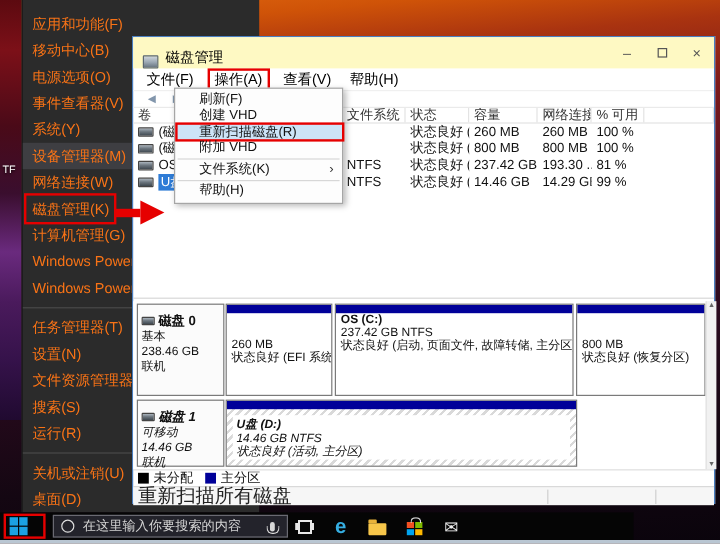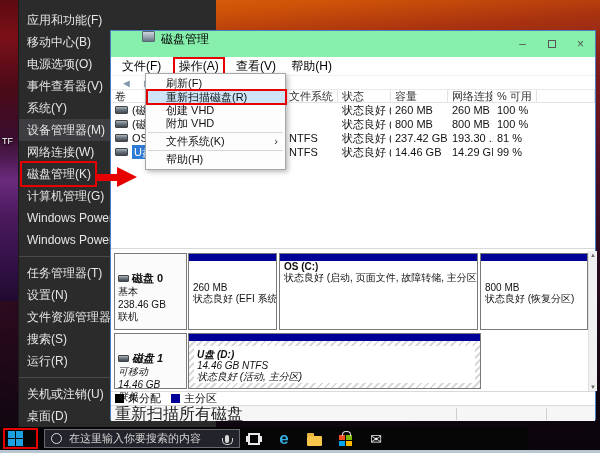--- a/index.html
+++ b/index.html
@@ -1,35 +1,35 @@
 <!DOCTYPE html>
 <html><head>
 <meta charset="utf-8">
 <style>
   * { margin:0; padding:0; box-sizing:border-box; }
   html,body { width:600px; height:453px; overflow:hidden; font-family:"Liberation Sans", sans-serif; }
   .screen { position:relative; width:600px; height:453px; overflow:hidden;
     background:linear-gradient(175deg,#e0670f 0%,#cf5308 6%,#a93310 13%,#7e1a1c 24%,#501024 42%,#2a0a1e 62%,#140712 82%,#0a040c 100%); }
 
   
-  .left-sliver { position:absolute; left:0; top:0; width:18px; height:301px;
+  .left-sliver { position:absolute; left:0; top:0; width:18px; height:350px;
     background:linear-gradient(180deg,#5c0a10 0%,#7c1018 12%,#4a0a18 30%,#3a0e2e 46%,#6a2a7e 60%,#4a1a5c 72%,#35124a 86%,#200a30 100%); }
   .tf-label { position:absolute; left:2px; top:136px; color:#fff; font-size:9px; text-shadow:0 1px 2px #000; }
 
   
   .winx-menu { position:absolute; left:18px; top:0; width:198px; height:427px; background:#2b2b2b;
     padding-top:9px; z-index:2; border-left:1px solid #1a1a1a; }
-  .winx-item { height:22px; line-height:22px; padding-left:8px; font-size:12px; color:#e5e5e5; white-space:nowrap; overflow:hidden; }
+  .winx-item { height:22px; line-height:22px; padding-left:8px; font-size:12px; color:#f97316; white-space:nowrap; overflow:hidden; }
   .winx-item.hovered { background:#3e3e42; }
   .winx-sep { height:1px; background:#4a4a4a; margin:5px 0; }
 
   
   .dm-window { position:absolute; left:110px; top:30px; width:486px; height:390px; background:#fff;
     border:1px solid #4a7fc1; z-index:3; font-size:11px; color:#111; }
-  .titlebar { height:26px; display:flex; align-items:flex-start; background:#86efac;padding-left:23px; }
+  .titlebar { height:26px; display:flex; align-items:flex-end; background:#fef9c3; }
   .win-icon { width:13px; height:11px; margin-left:8px; background:linear-gradient(180deg,#cfd6dd 0%,#9aa6b2 55%,#6a7682 100%); border:1px solid #5a6672; border-radius:1px; }
   .win-title { margin-left:6px; font-size:12px; color:#000; }
   .cap-btns { margin-left:auto; display:flex; height:100%; }
   .cap-btn { width:29px; height:100%; display:flex; align-items:center; justify-content:center; color:#555; font-size:12px; }
   .max-glyph { width:8px; height:8px; border:1px solid #555; display:inline-block; }
   .menubar { height:19px; line-height:19px; padding-left:5px; font-size:12px; color:#000; border-bottom:1px solid #f0f0f0; white-space:nowrap; }
   .menu-item { display:inline-block; padding:0 6px; }
   .menu-item.red-ring { border:2px solid #e60000; padding:0 4px; line-height:15px; margin:0 2px; }
   .toolbar { height:14px; display:flex; align-items:center; padding-left:10px; gap:10px; border-bottom:1px solid #eaeaea; }
   .nav-arrow { color:#8296ac; font-size:11px; line-height:12px; }
@@ -43,21 +43,21 @@
   .lv-row > div { padding-left:4px; overflow:hidden; white-space:nowrap; }
   .vol-cell { display:flex; align-items:center; gap:4px; }
   .drive-glyph { width:13px; height:8px; flex:0 0 13px; background:linear-gradient(180deg,#aab4bd 0%,#6d7780 45%,#3f4850 100%); border:1px solid #444; border-radius:1px; }
   .sel-text { background:#2f7cd6; color:#fff; padding:0 2px; }
 
   .pane-split { height:3px; border-top:1px solid #d8d8d8; }
 
   
   .graphpane { position:relative; height:140px; background:#fff; }
   .disk-block { position:absolute; left:3px; }
-  .disk-left { position:absolute; left:0; top:0; width:73px; border:1px solid #7a7a7a; background:#fbfbfb; padding:17px 3px 0 3px; }
+  .disk-left { position:absolute; left:0; top:0; width:73px; border:1px solid #7a7a7a; background:#fbfbfb; padding:6px 3px 0 3px; }
   .disk-name { font-weight:bold; font-size:11px; display:flex; align-items:center; gap:3px; }
   .disk-name .drive-glyph { width:11px; height:7px; flex:0 0 11px; }
   .disk-info { font-size:10px; line-height:12.5px; color:#111; }
   .part { position:absolute; top:0; border:1px solid #7a7a7a; background:#fff; overflow:hidden; }
   .part-bar { height:7px; background:#000099; }
   .part-body { font-size:10px; line-height:11px; padding:0 4px; white-space:nowrap; overflow:hidden; }
   .pt { font-weight:bold; }
   .hatch { background:repeating-linear-gradient(135deg,#ffffff 0 3px,#d9d9d9 3px 5px); }
   .hatch-inner { position:absolute; left:5px; right:5px; top:12px; bottom:5px; background:#fff; padding:3px 3px 0 3px; font-size:10px; line-height:11px; white-space:nowrap; overflow:hidden; }
   .vscroll { position:absolute; left:477px; top:0; width:9px; height:140px; background:#f1f1f1; border-left:1px solid #e0e0e0; }
@@ -241,20 +241,21 @@
           <div class="part-bar"></div>
           <div class="part-body" style="padding-top:21px;">
             <div>260 MB</div>
             <div>状态良好 (EFI 系统分区</div>
           </div>
         </div>
         <div class="part" style="left:165px; width:199px; height:77px;">
           <div class="part-bar"></div>
           <div class="part-body" style="">
             <div class="pt">OS  (C:)</div>
+            <div>237.42 GB NTFS</div>
             <div>状态良好 (启动, 页面文件, 故障转储, 主分区)</div>
           </div>
         </div>
         <div class="part" style="left:366px; width:108px; height:77px;">
           <div class="part-bar"></div>
           <div class="part-body" style="padding-top:21px;">
             <div>800 MB</div>
             <div>状态良好 (恢复分区)</div>
           </div>
         </div>
@@ -297,25 +298,25 @@
     </div>
     <div class="statusbar">
       <span>重新扫描所有磁盘</span>
       <span class="sb-sep" style="left:345px;"></span>
       <span class="sb-sep" style="left:435px;"></span>
     </div>
   </div>
 
   <div class="action-menu">
     <div class="am-item">刷新(F)</div>
+    <div class="am-item">创建 VHD</div>
     <div class="am-item hl">
       <span class="red-ring-abs"></span>
       <span>重新扫描磁盘(R)</span>
     </div>
-    <div class="am-item">创建 VHD</div>
     <div class="am-item">附加 VHD</div>
     <div class="am-sep"></div>
     <div class="am-item">
       <span>文件系统(K)</span>
       <span class="am-sub">›</span>
     </div>
     <div class="am-sep"></div>
     <div class="am-item">帮助(H)</div>
   </div>
 

